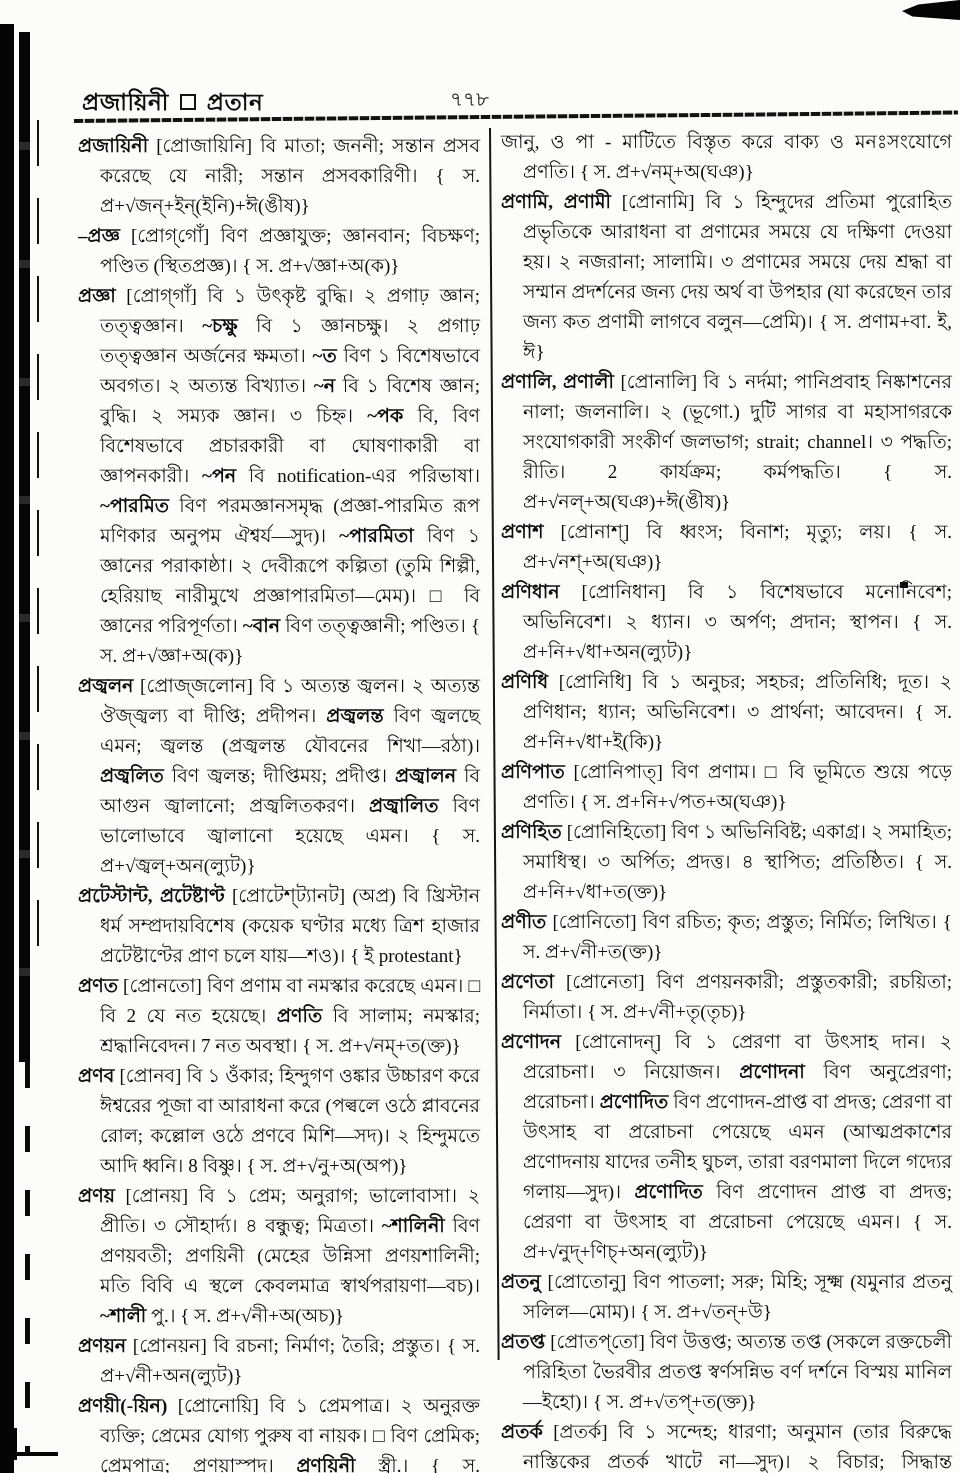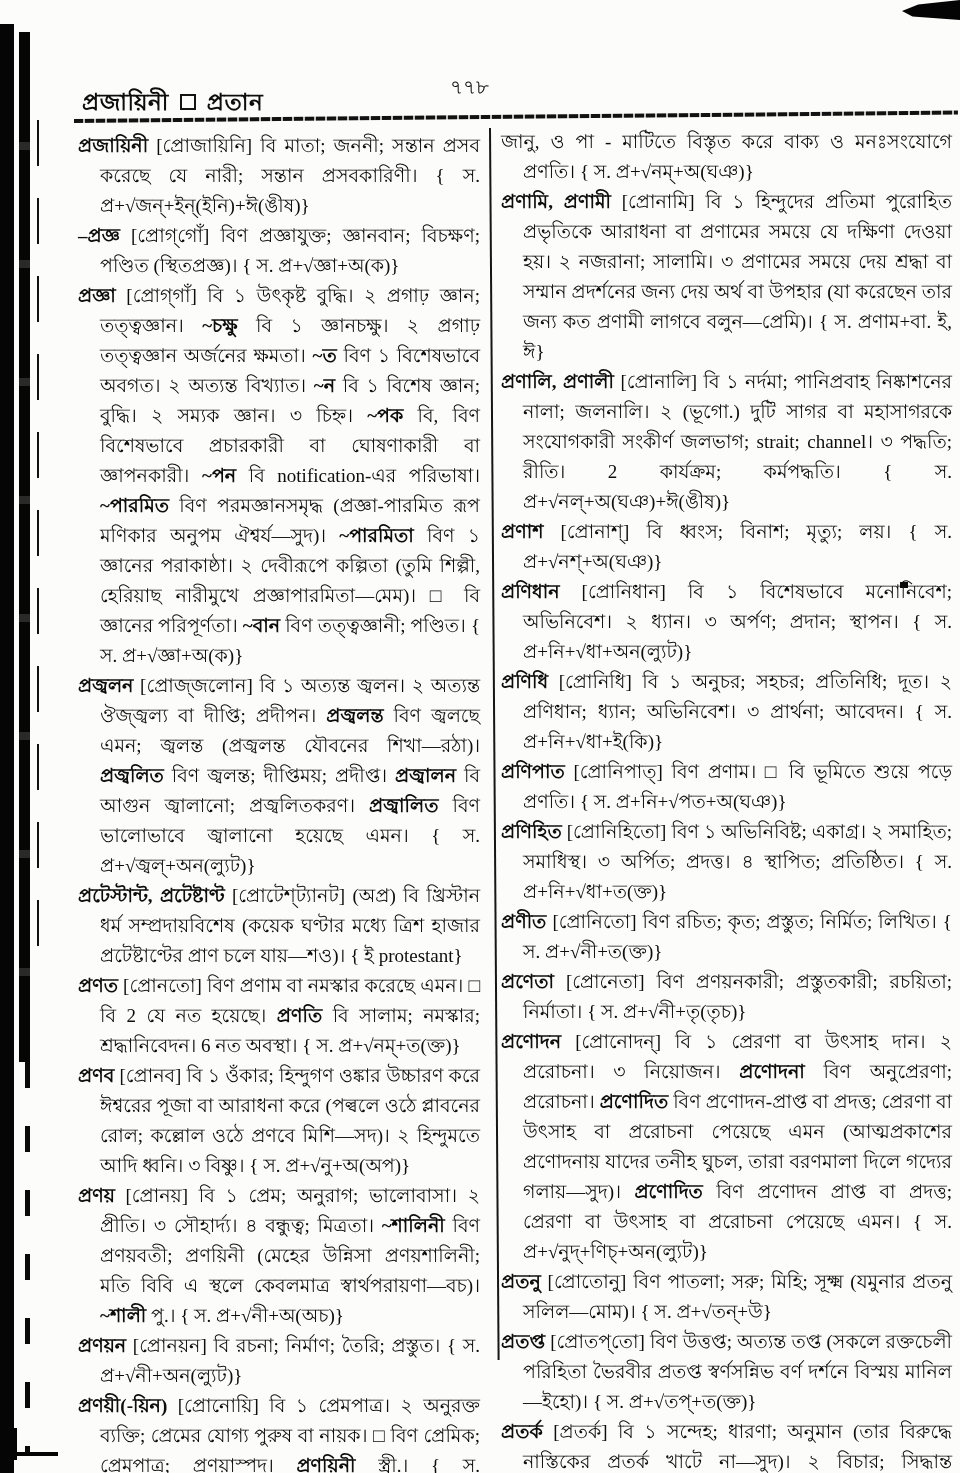--- a/index.html
+++ b/index.html
@@ -18,21 +18,21 @@
     background:repeating-linear-gradient(180deg,#111 0 46px,transparent 46px 78px);}
   .foot-bar{position:absolute;left:0;top:1452px;width:58px;height:4px;background:#050505;}
   .foot-blob{position:absolute;left:0;top:1428px;width:17px;height:32px;background:#050505;}
   .smudge{position:absolute;right:0;top:0;width:58px;height:20px;background:#040404;
     clip-path:polygon(0 55%,28% 22%,100% 0,100% 100%,18% 82%);}
   .margin-dot{position:absolute;left:900px;top:582px;width:8px;height:6px;background:#0a0a0a;}
   
   .guide{position:absolute;left:82px;top:84px;font-weight:700;font-size:23px;letter-spacing:.5px;}
   .guide .sq{display:inline-block;width:12px;height:12px;border:2px solid #141414;
     margin:0 11px;vertical-align:baseline;}
-  .pageno{position:absolute;left:450px;top:72px;font-size:20px;}
+  .pageno{position:absolute;left:450px;top:84px;font-size:20px;}
   .rule{position:absolute;left:74px;top:119px;width:884px;height:4px;
     background:repeating-linear-gradient(90deg,#121212 0 9px,rgba(18,18,18,.25) 9px 11px);
     transform:rotate(-0.55deg);transform-origin:left center;}
   
   .divider{position:absolute;left:489px;top:128px;width:2px;height:1232px;background:#161616;
     transform:rotate(-0.4deg);transform-origin:top center;}
   .col{position:absolute;font-size:19px;line-height:30px;text-align:justify;}
   .col-left{left:78px;top:131px;width:402px;}
   .col-right{left:501px;top:127px;width:451px;}
   .entry{margin:0;padding-left:22px;text-indent:-22px;}
@@ -57,22 +57,22 @@
   <div class="pageno">৭৭৮</div>
   <div class="rule"></div>
 
   <div class="divider"></div>
   <div class="col col-left">
       <p class="entry"><span class="hw">প্রজায়িনী </span><span class="tx">[প্রোজায়িনি] বি মাতা; জননী; সন্তান প্রসব করেছে যে নারী; সন্তান প্রসবকারিণী। { স. প্র+√জন্+ইন্(ইনি)+ঈ(ঙীষ)}</span></p>
       <p class="entry"><span class="hw">–প্রজ্ঞ </span><span class="tx">[প্রোগ্‌গোঁ] বিণ প্রজ্ঞাযুক্ত; জ্ঞানবান; বিচক্ষণ; পণ্ডিত (স্থিতপ্রজ্ঞ)। { স. প্র+√জ্ঞা+অ(ক)}</span></p>
       <p class="entry"><span class="hw">প্রজ্ঞা </span><span class="tx">[প্রোগ্‌গাঁ] বি ১ উৎকৃষ্ট বুদ্ধি। ২ প্রগাঢ় জ্ঞান; তত্ত্বজ্ঞান। </span><span class="hw">~চক্ষু </span><span class="tx">বি ১ জ্ঞানচক্ষু। ২ প্রগাঢ় তত্ত্বজ্ঞান অর্জনের ক্ষমতা। </span><span class="hw">~ত </span><span class="tx">বিণ ১ বিশেষভাবে অবগত। ২ অত্যন্ত বিখ্যাত। </span><span class="hw">~ন </span><span class="tx">বি ১ বিশেষ জ্ঞান; বুদ্ধি। ২ সম্যক জ্ঞান। ৩ চিহ্ন। </span><span class="hw">~পক </span><span class="tx">বি, বিণ বিশেষভাবে প্রচারকারী বা ঘোষণাকারী বা জ্ঞাপনকারী। </span><span class="hw">~পন </span><span class="tx">বি notification-এর পরিভাষা। </span><span class="hw">~পারমিত </span><span class="tx">বিণ পরমজ্ঞানসমৃদ্ধ (প্রজ্ঞা-পারমিত রূপ মণিকার অনুপম ঐশ্বর্য—সুদ)। </span><span class="hw">~পারমিতা </span><span class="tx">বিণ ১ জ্ঞানের পরাকাষ্ঠা। ২ দেবীরূপে কল্পিতা (তুমি শিল্পী, হেরিয়াছ নারীমুখে প্রজ্ঞাপারমিতা—মেম)। □ বি জ্ঞানের পরিপূর্ণতা। </span><span class="hw">~বান </span><span class="tx">বিণ তত্ত্বজ্ঞানী; পণ্ডিত। { স. প্র+√জ্ঞা+অ(ক)}</span></p>
       <p class="entry"><span class="hw">প্রজ্বলন </span><span class="tx">[প্রোজ্‌জলোন] বি ১ অত্যন্ত জ্বলন। ২ অত্যন্ত ঔজ্জ্বল্য বা দীপ্তি; প্রদীপন। </span><span class="hw">প্রজ্বলন্ত </span><span class="tx">বিণ জ্বলছে এমন; জ্বলন্ত (প্রজ্বলন্ত যৌবনের শিখা—রঠা)। </span><span class="hw">প্রজ্বলিত </span><span class="tx">বিণ জ্বলন্ত; দীপ্তিময়; প্রদীপ্ত। </span><span class="hw">প্রজ্বালন </span><span class="tx">বি আগুন জ্বালানো; প্রজ্বলিতকরণ। </span><span class="hw">প্রজ্বালিত </span><span class="tx">বিণ ভালোভাবে জ্বালানো হয়েছে এমন। { স. প্র+√জ্বল্+অন(ল্যুট)}</span></p>
       <p class="entry"><span class="hw">প্রটেস্টান্ট, প্রটেষ্টাণ্ট </span><span class="tx">[প্রোটেশ্‌ট্যানট] (অপ্র) বি খ্রিস্টান ধর্ম সম্প্রদায়বিশেষ (কয়েক ঘণ্টার মধ্যে ত্রিশ হাজার প্রটেষ্টাণ্টের প্রাণ চলে যায়—শও)। { ই protestant}</span></p>
-      <p class="entry"><span class="hw">প্রণত </span><span class="tx">[প্রোনতো] বিণ প্রণাম বা নমস্কার করেছে এমন। □ বি 2 যে নত হয়েছে। </span><span class="hw">প্রণতি </span><span class="tx">বি সালাম; নমস্কার; শ্রদ্ধানিবেদন। 6 নত অবস্থা। { স. প্র+√নম্+ত(ক্ত)}</span></p>
-      <p class="entry"><span class="hw">প্রণব </span><span class="tx">[প্রোনব] বি ১ ওঁকার; হিন্দুগণ ওঙ্কার উচ্চারণ করে ঈশ্বরের পূজা বা আরাধনা করে (পল্বলে ওঠে প্লাবনের রোল; কল্লোল ওঠে প্রণবে মিশি—সদ)। ২ হিন্দুমতে আদি ধ্বনি। ৩ বিষ্ণু। { স. প্র+√নু+অ(অপ)}</span></p>
+      <p class="entry"><span class="hw">প্রণত </span><span class="tx">[প্রোনতো] বিণ প্রণাম বা নমস্কার করেছে এমন। □ বি 2 যে নত হয়েছে। </span><span class="hw">প্রণতি </span><span class="tx">বি সালাম; নমস্কার; শ্রদ্ধানিবেদন। 7 নত অবস্থা। { স. প্র+√নম্+ত(ক্ত)}</span></p>
+      <p class="entry"><span class="hw">প্রণব </span><span class="tx">[প্রোনব] বি ১ ওঁকার; হিন্দুগণ ওঙ্কার উচ্চারণ করে ঈশ্বরের পূজা বা আরাধনা করে (পল্বলে ওঠে প্লাবনের রোল; কল্লোল ওঠে প্রণবে মিশি—সদ)। ২ হিন্দুমতে আদি ধ্বনি। 8 বিষ্ণু। { স. প্র+√নু+অ(অপ)}</span></p>
       <p class="entry"><span class="hw">প্রণয় </span><span class="tx">[প্রোনয়] বি ১ প্রেম; অনুরাগ; ভালোবাসা। ২ প্রীতি। ৩ সৌহার্দ্য। ৪ বন্ধুত্ব; মিত্রতা। </span><span class="hw">~শালিনী </span><span class="tx">বিণ প্রণয়বতী; প্রণয়িনী (মেহের উন্নিসা প্রণয়শালিনী; মতি বিবি এ স্থলে কেবলমাত্র স্বার্থপরায়ণা—বচ)। </span><span class="hw">~শালী </span><span class="tx">পু.। { স. প্র+√নী+অ(অচ)}</span></p>
       <p class="entry"><span class="hw">প্রণয়ন </span><span class="tx">[প্রোনয়ন] বি রচনা; নির্মাণ; তৈরি; প্রস্তুত। { স. প্র+√নী+অন(ল্যুট)}</span></p>
       <p class="entry"><span class="hw">প্রণয়ী(-য়িন) </span><span class="tx">[প্রোনোয়ি] বি ১ প্রেমপাত্র। ২ অনুরক্ত ব্যক্তি; প্রেমের যোগ্য পুরুষ বা নায়ক। □ বিণ প্রেমিক; প্রেমপাত্র; প্রণয়াস্পদ। </span><span class="hw">প্রণয়িনী </span><span class="tx">স্ত্রী.। { স. প্রণয়+ইন্(ইনি)}</span></p>
     </div>
   <div class="col col-right">
       <p class="entry"><span class="tx">জানু, ও পা - মাটিতে বিস্তৃত করে বাক্য ও মনঃসংযোগে প্রণতি। { স. প্র+√নম্+অ(ঘঞ)}</span></p>
       <p class="entry"><span class="hw">প্রণামি, প্রণামী </span><span class="tx">[প্রোনামি] বি ১ হিন্দুদের প্রতিমা পুরোহিত প্রভৃতিকে আরাধনা বা প্রণামের সময়ে যে দক্ষিণা দেওয়া হয়। ২ নজরানা; সালামি। ৩ প্রণামের সময়ে দেয় শ্রদ্ধা বা সম্মান প্রদর্শনের জন্য দেয় অর্থ বা উপহার (যা করেছেন তার জন্য কত প্রণামী লাগবে বলুন—প্রেমি)। { স. প্রণাম+বা. ই, ঈ}</span></p>
       <p class="entry"><span class="hw">প্রণালি, প্রণালী </span><span class="tx">[প্রোনালি] বি ১ নর্দমা; পানিপ্রবাহ নিষ্কাশনের নালা; জলনালি। ২ (ভূগো.) দুটি সাগর বা মহাসাগরকে সংযোগকারী সংকীর্ণ জলভাগ; strait; channel। ৩ পদ্ধতি; রীতি। 2 কার্যক্রম; কর্মপদ্ধতি। { স. প্র+√নল্+অ(ঘঞ)+ঈ(ঙীষ)}</span></p>
       <p class="entry"><span class="hw">প্রণাশ </span><span class="tx">[প্রোনাশ্] বি ধ্বংস; বিনাশ; মৃত্যু; লয়। { স. প্র+√নশ্+অ(ঘঞ)}</span></p>
       <p class="entry"><span class="hw">প্রণিধান </span><span class="tx">[প্রোনিধান] বি ১ বিশেষভাবে মনোনিবেশ; অভিনিবেশ। ২ ধ্যান। ৩ অর্পণ; প্রদান; স্থাপন। { স. প্র+নি+√ধা+অন(ল্যুট)}</span></p>

